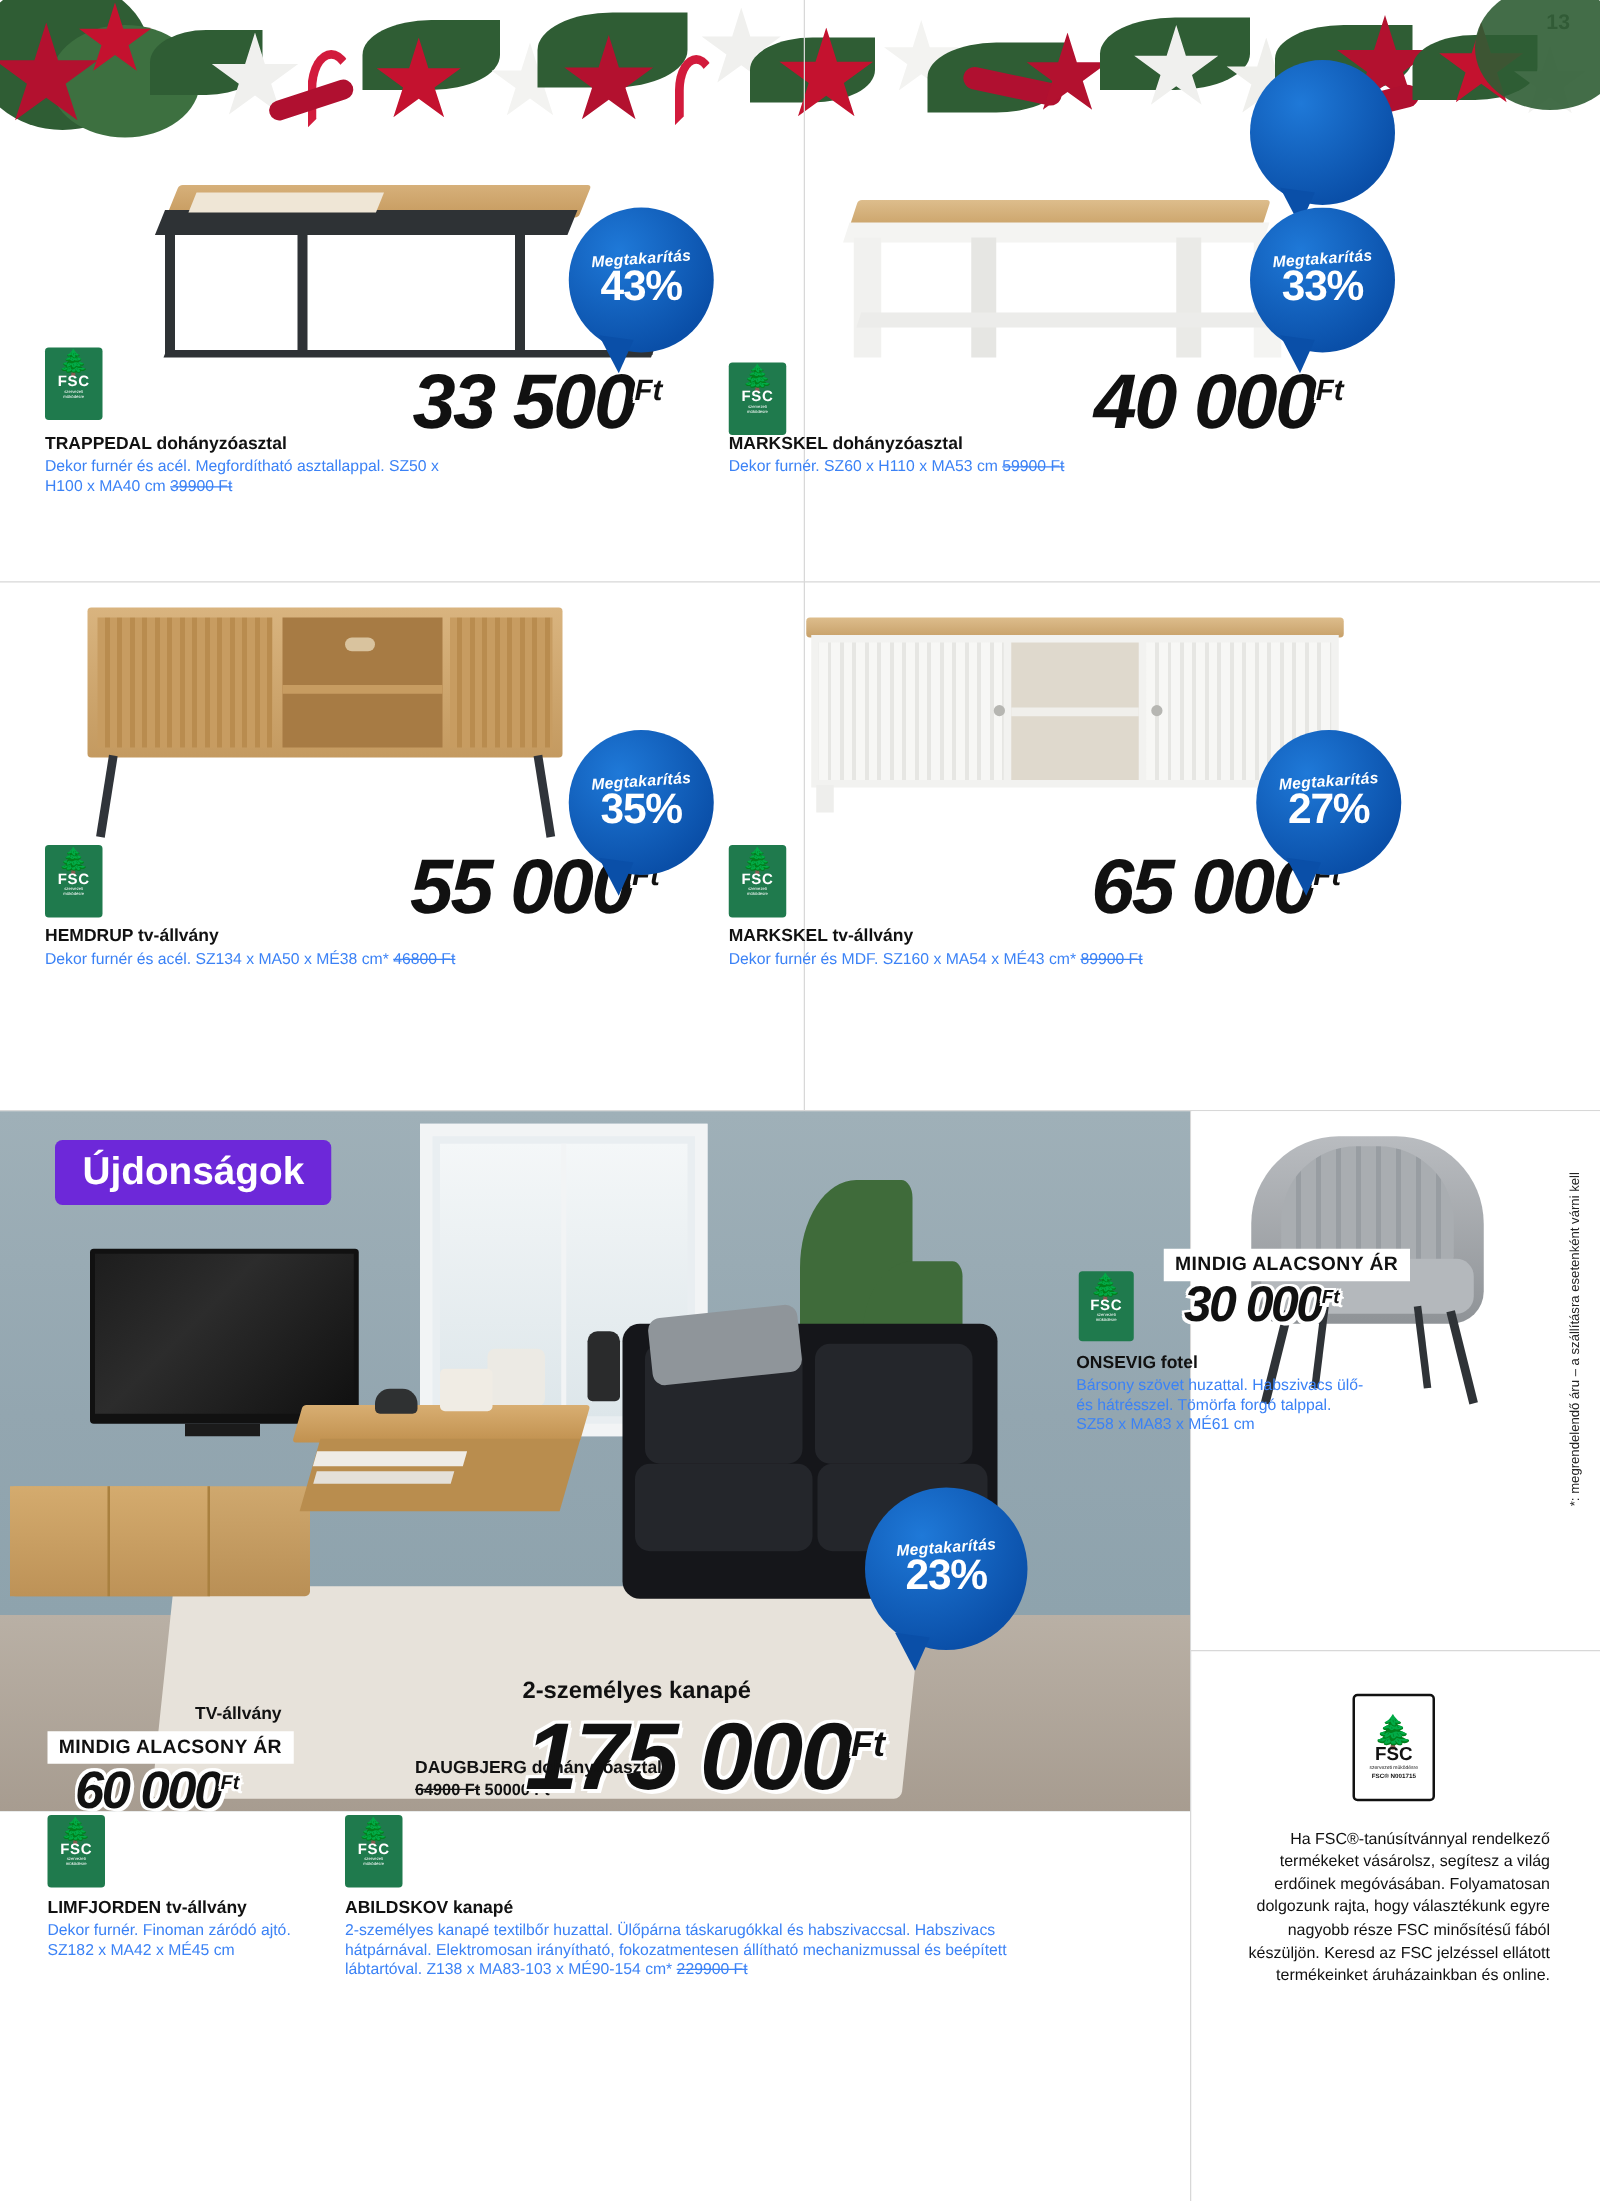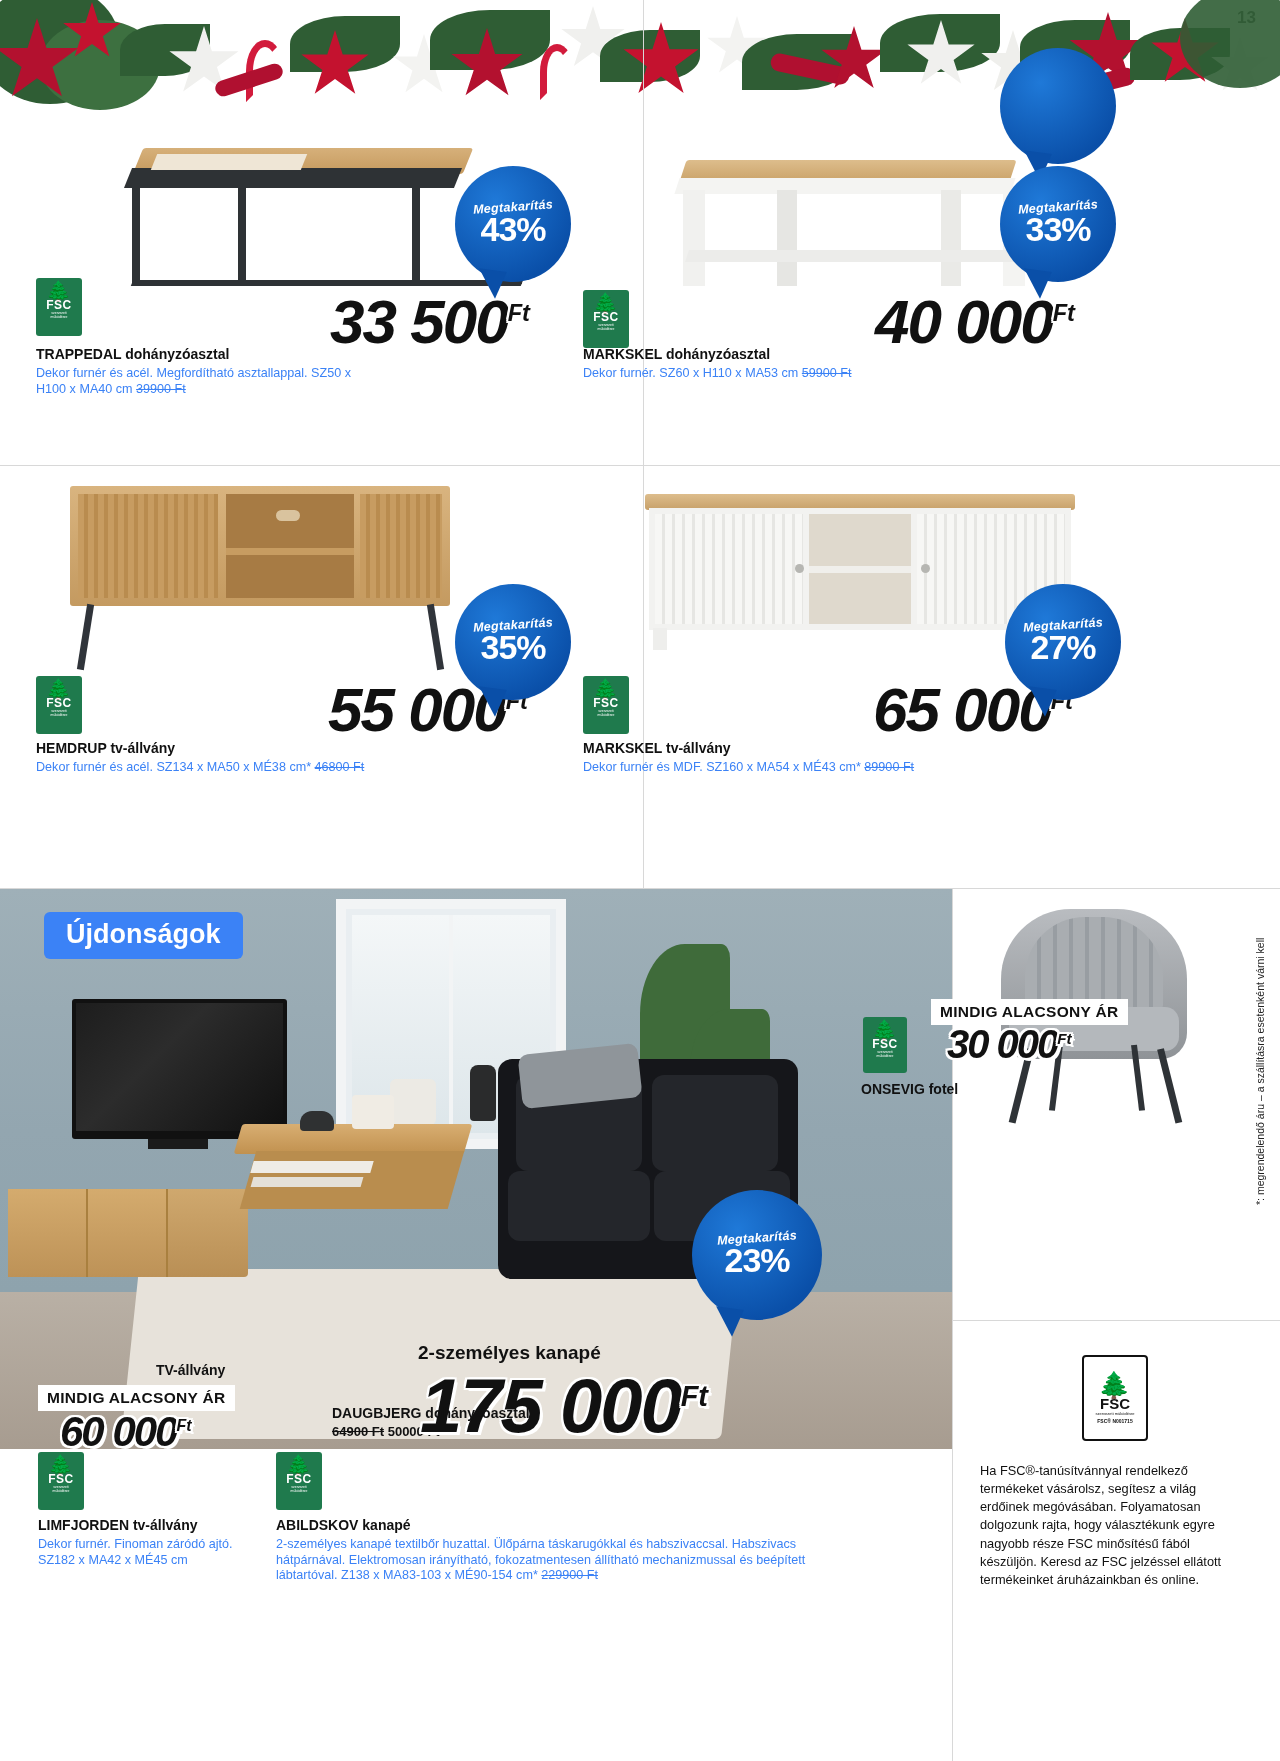--- a/index.html
+++ b/index.html
@@ -122,23 +122,23 @@
   .fsc .sub { font-size:3.4px; line-height:4px; text-align:center; }
 
   
   .p-title { font-size:14px; font-weight:800; color:#111; }
   .p-desc  { font-size:12.6px; color:#3b82f6; line-height:1.25; margin-top:2px;}
   .strike  { text-decoration: line-through; }
 
   
   .news-banner {
     position:absolute;
-    background:#3b82f6;
+    background:#6d28d9;
     color:#fff;
-    font-size:27px; font-weight:800;
+    font-size:31px; font-weight:800;
     padding:7px 22px 9px 22px;
     border-radius:6px;
     z-index:8;
   }
 
   
   .photo {
     position:absolute;
     overflow:hidden;
     background:#b9c2c6;
@@ -194,21 +194,21 @@
   }
   .fsc-big .tree{font-size:26px;line-height:24px;color:#111;}
   .fsc-big .lbl{font-size:15px;font-weight:800;color:#111;line-height:14px;}
   .fsc-big .sub{font-size:4px;text-align:center;color:#111;line-height:5px;}
   .fsc-big .code{font-size:5px;font-weight:700;color:#111;margin-top:2px;}
   .fsc-text {
     position:absolute;
     width:260px;
     font-size:12.8px;
     line-height:1.42;
-    text-align:left;
+    text-align:right;
     color:#111;
   }
 </style>
 </head>
 <body>
 
 <div class="page-num">13</div>
 
 <div class="garland">
   <div class="blob" style="left:-20px;top:-16px;width:140px;height:120px;background:#2f5d34;"></div>
@@ -486,20 +486,21 @@
     <span>30 000</span><span class="ft">Ft</span>
   </div>
 
   <div class="fsc" style="left:-90px;top:128px;width:44px;height:56px;">
     <span class="tree">🌲</span>
     <span class="lbl">FSC</span>
     <span class="sub">szervezeti<br>müködésre</span>
   </div>
 
   <div class="p-title" style="position:absolute;left:-92px;top:192px;">ONSEVIG fotel</div>
+  <div class="p-desc" style="position:absolute;left:-92px;top:210px;width:232px;">Bársony szövet huzattal. Habszivacs ülő- és hátrésszel. Tömörfa forgó talppal. SZ58 x MA83 x MÉ61 cm</div>
 </div>
 
 <div class="rot-note" style="left:1254px;top:905px;height:300px;">*: megrendelendő áru – a szállításra esetenként várni kell</div>
 
 <div class="fsc-big" style="left:1082px;top:1355px;">
   <span class="tree">🌲</span>
   <span class="lbl">FSC</span>
   <span class="sub">szervezeti müködésre</span>
   <span class="code">FSC® N001715</span>
 </div>

